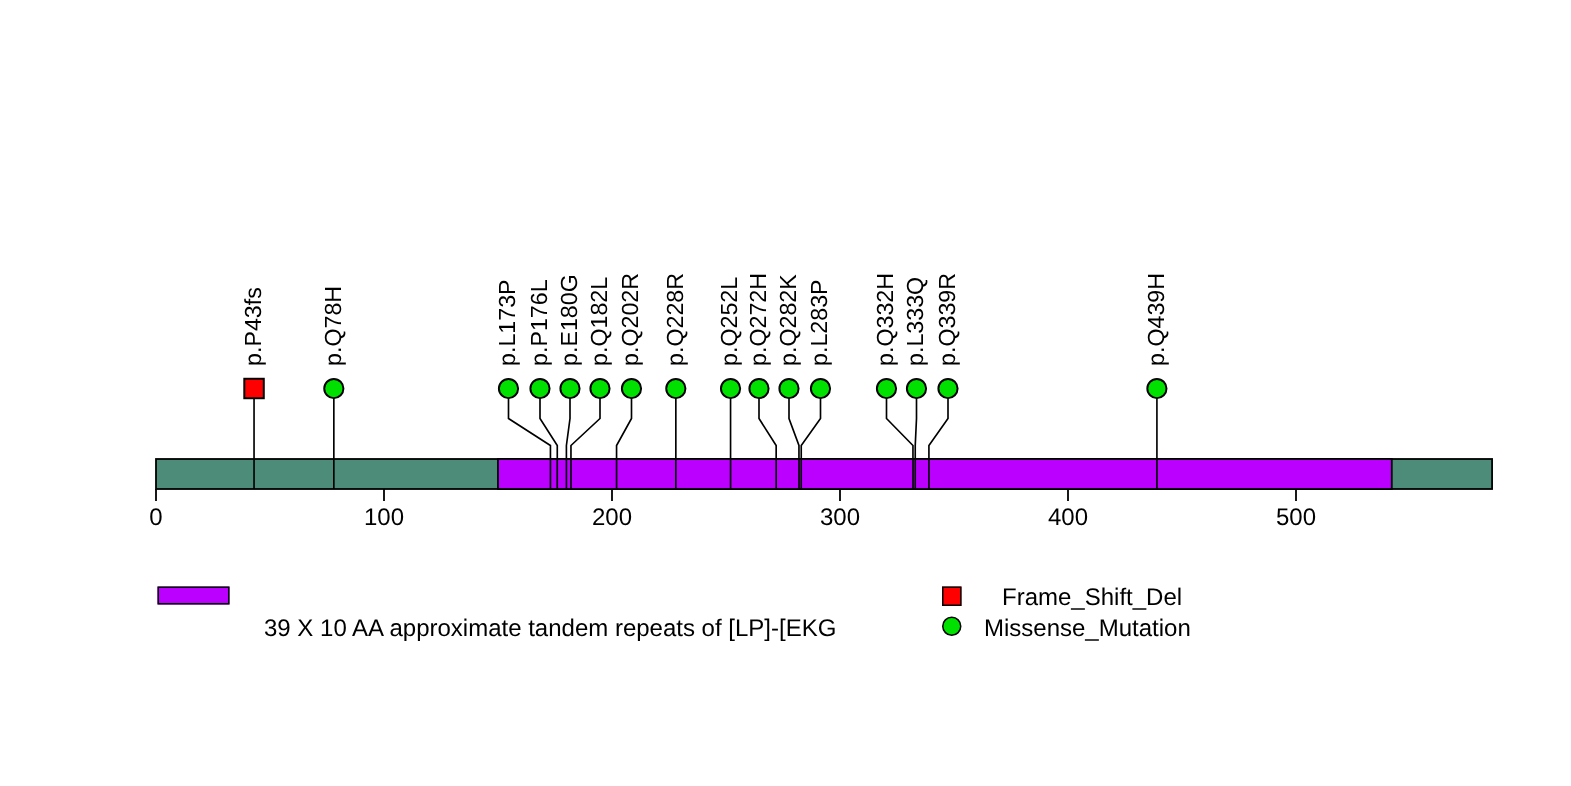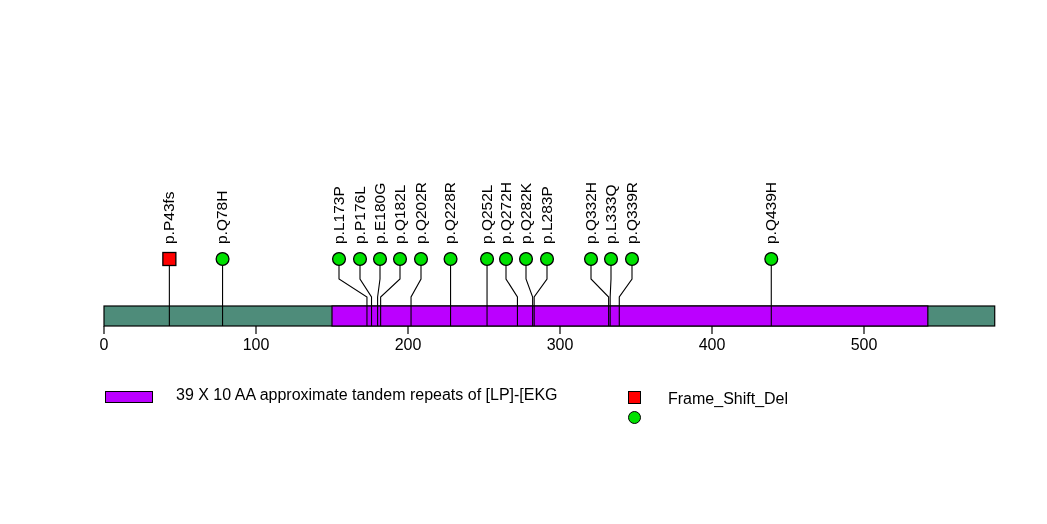--- a/index.html
+++ b/index.html
@@ -16,21 +16,21 @@
     position:absolute;
     font-size:16px;
     line-height:16px;
     color:#000;
     white-space:nowrap;
   }
   .swatch{position:absolute;box-sizing:border-box;border:1px solid #000;}
   .swatch-domain{left:105px;top:391px;width:48px;height:12px;}
   .swatch-square{left:628px;top:391px;width:13px;height:13px;}
   .swatch-circle{left:628px;top:411px;width:13px;height:13px;border-radius:50%;}
-  .lbl-domain{left:176px;top:387px;}
+  .lbl-domain{left:176px;top:412px;}
   .lbl-fs{left:668px;top:391px;}
   .lbl-ms{left:656px;top:412px;}
 </style>
 </head>
 <body>
 
 <div class="canvas">
 
   <svg id="plot" width="1047" height="524">
       <rect x="104" y="306" width="890.72" height="20" fill="#4E8C7A" stroke="#000" stroke-width="1.2"></rect>
@@ -97,14 +97,15 @@
       <text transform="translate(775.78 244) rotate(-90)" font-size="15.5" text-anchor="start">p.Q439H</text>
     </svg>
 
   <div class="swatch swatch-domain" style="background: rgb(187, 0, 255);"></div>
   <span class="legend-item-label lbl-domain">39 X 10 AA approximate tandem repeats of [LP]-[EKG</span>
 
   <div class="swatch swatch-square" style="background: rgb(255, 0, 0);"></div>
   <span class="legend-item-label lbl-fs">Frame_Shift_Del</span>
 
   <div class="swatch swatch-circle" style="background: rgb(0, 225, 0);"></div>
+  <span class="legend-item-label lbl-ms">Missense_Mutation</span>
 
 </div>
 
 </body></html>

